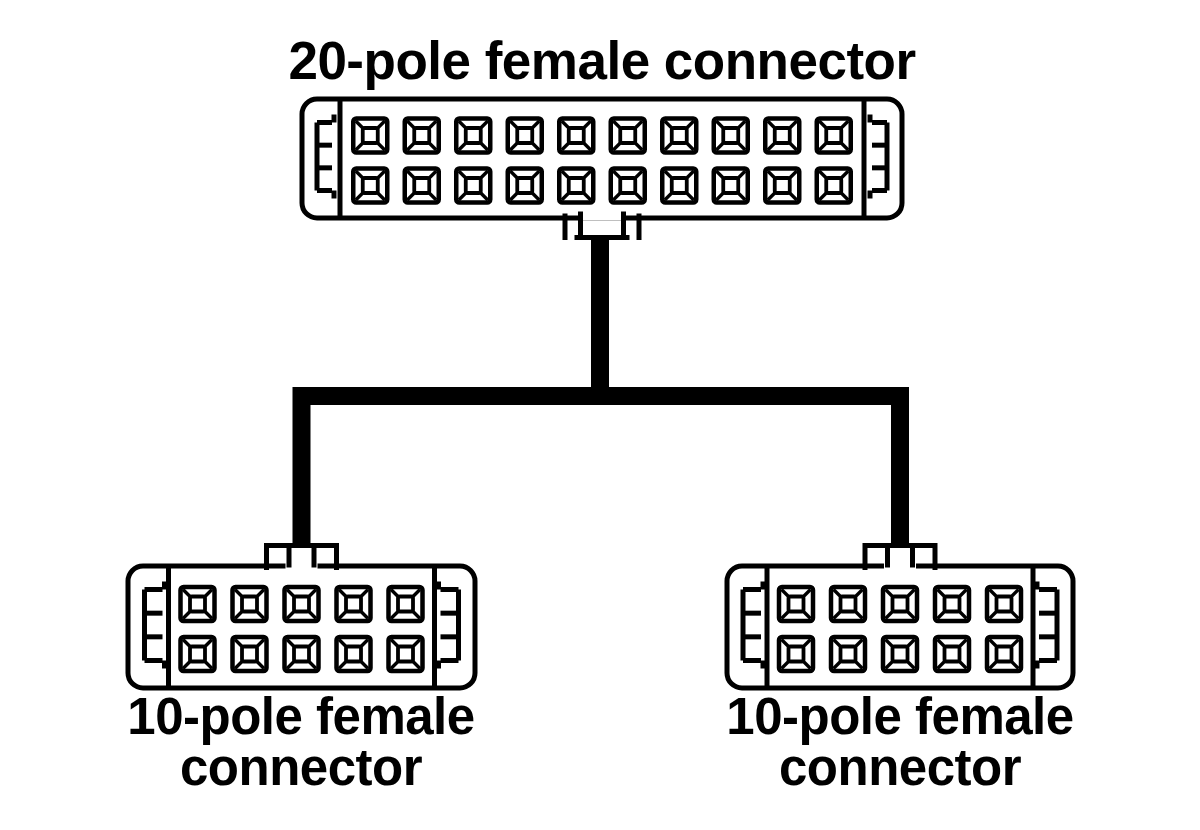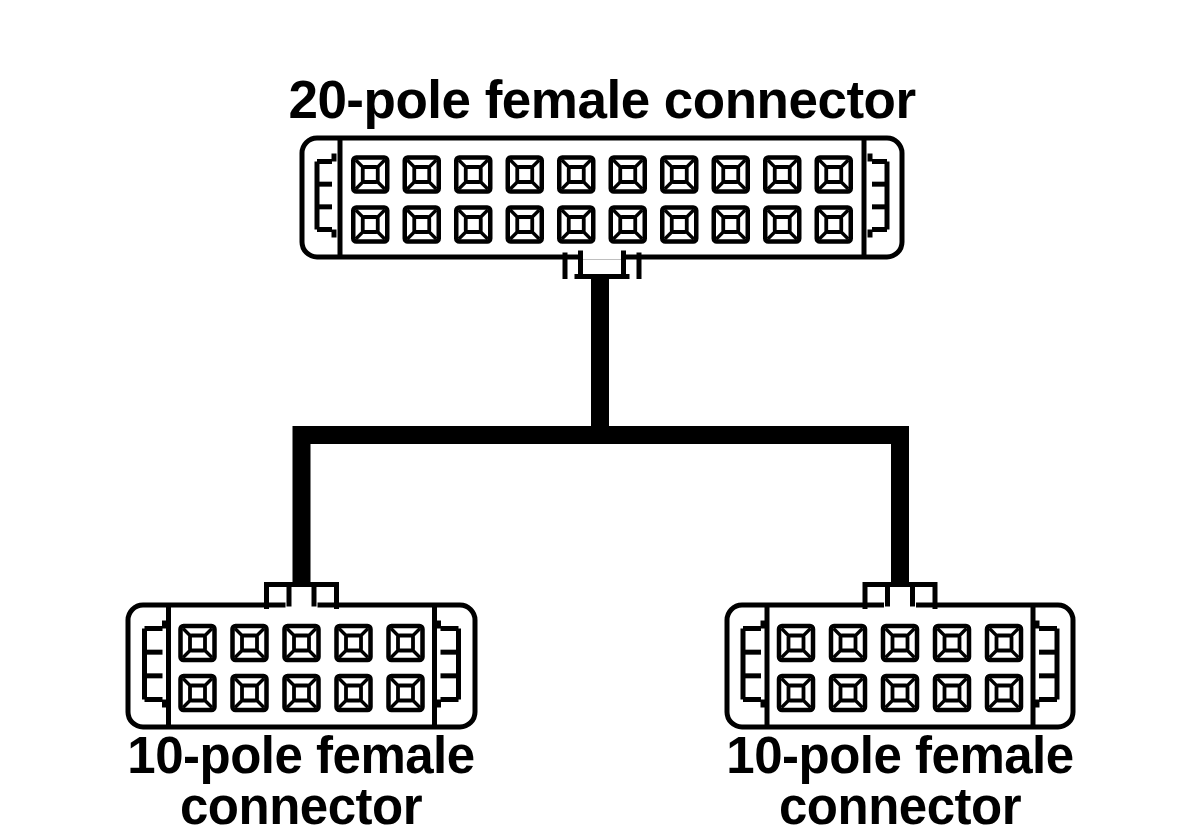--- a/index.html
+++ b/index.html
@@ -1,20 +1,20 @@
 <!DOCTYPE html>
 <html><head>
 <meta charset="utf-8">
 <style>
   html,body{margin:0;padding:0;}
   body{
     width:1200px;height:830px;position:relative;overflow:hidden;
     font-family:"Liberation Sans","DejaVu Sans",sans-serif;
   }
-  #stage{position:absolute;left:0;top:0;width:1200px;height:594px;margin-top:39px;}
+  #stage{position:absolute;left:0;top:0;width:1200px;height:594px;}
   #diagram-svg{position:absolute;left:0;top:0;}
   .conn-label{
     position:absolute;text-align:center;
     font-weight:600;letter-spacing:-0.5px;line-height:51px;
   }
   .conn-label span{display:block;}
   #label-top{left:152px;top:34px;width:900px;font-size:53px;line-height:54px;}
   #label-bottom-left{left:101px;top:691px;width:400px;font-size:51px;}
   #label-bottom-right{left:700px;top:691px;width:400px;font-size:51px;}
 </style>

